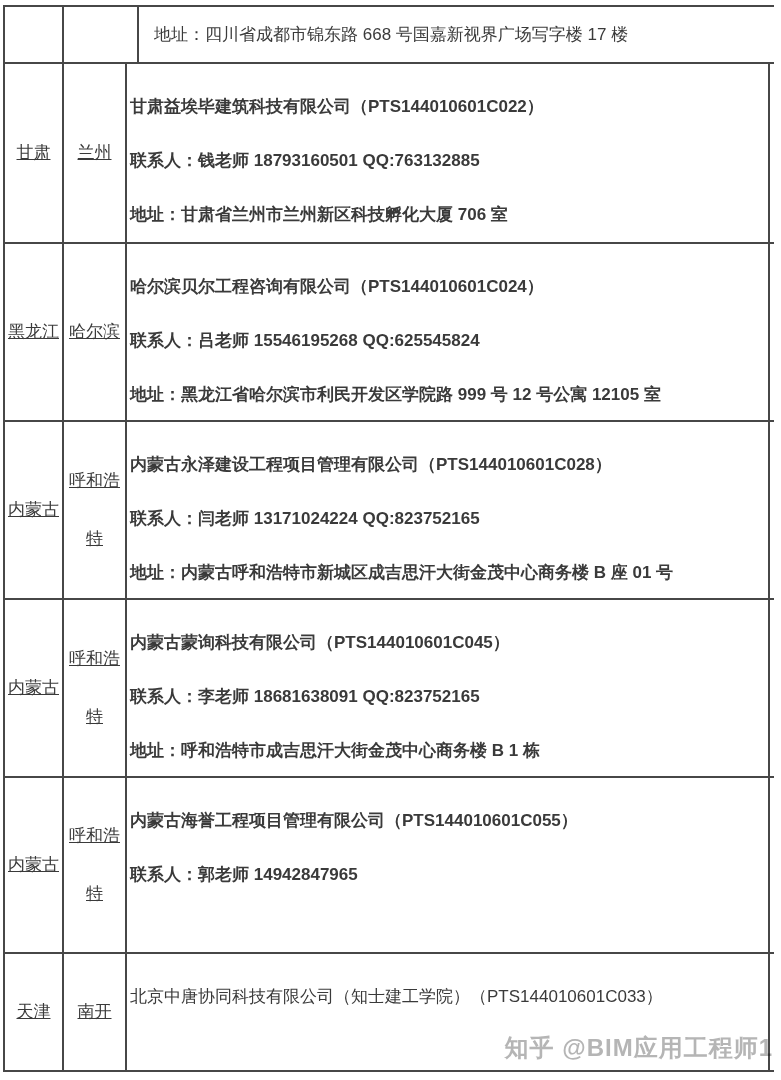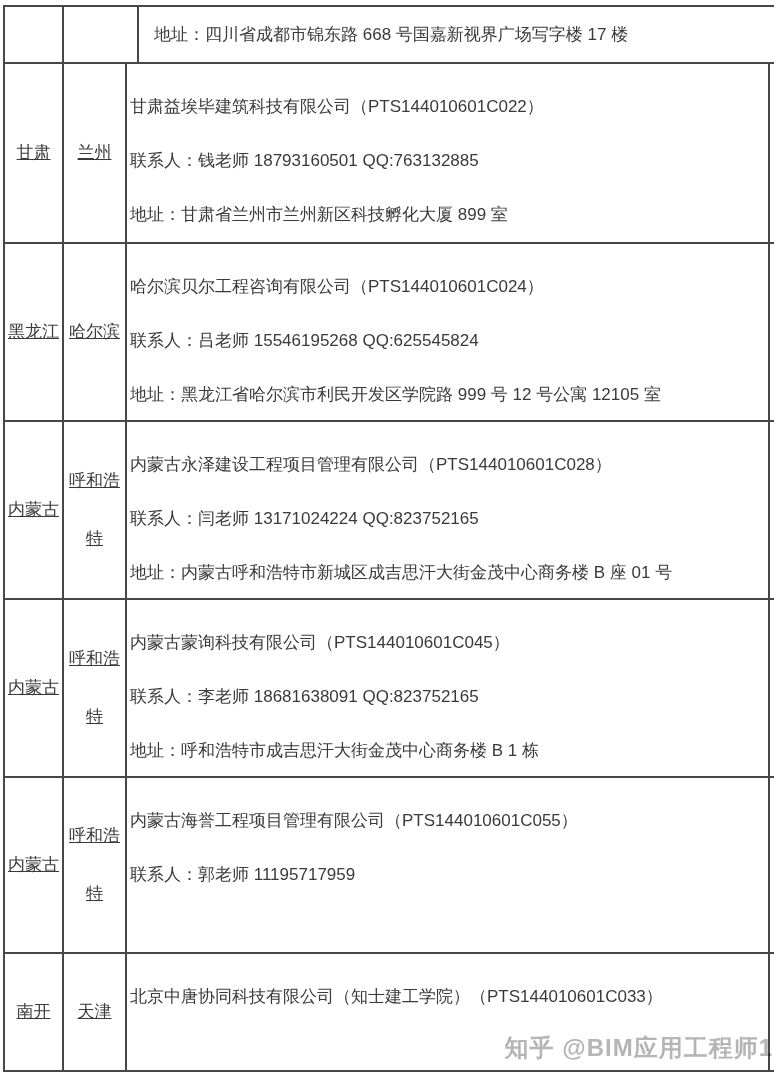--- a/index.html
+++ b/index.html
@@ -55,20 +55,21 @@
     padding-right: 6px;
   }
   .row.h-std1 .cell-info, .row.h-std2 .cell-info, .row.h-std3 .cell-info {
     padding-top: 15px;
   }
   .row.h-std1 .line, .row.h-std2 .line, .row.h-std3 .line {
     height: 54px;
     display: flex;
     align-items: center;
     white-space: nowrap;
+    font-weight: bold;
   }
   .row.h-last .cell-info { padding-top: 16px; }
   .row.h-last .line {
     height: 52px;
     display: flex;
     align-items: center;
     white-space: nowrap;
   }
   .row.h-partial .cell-info {
     height: 100%;
@@ -103,21 +104,21 @@
         <div class="line">地址：四川省成都市锦东路 668 号国嘉新视界广场写字楼 17 楼</div>
       </div>
     </div>
 
     <div class="row h-std1">
       <div class="cell cell-province">甘肃</div>
       <div class="cell cell-city">兰州</div>
       <div class="cell cell-info">
         <div class="line">甘肃益埃毕建筑科技有限公司（PTS144010601C022）</div>
         <div class="line">联系人：钱老师  18793160501   QQ:763132885</div>
-        <div class="line">地址：甘肃省兰州市兰州新区科技孵化大厦 899 室</div>
+        <div class="line">地址：甘肃省兰州市兰州新区科技孵化大厦 706 室</div>
       </div>
     </div>
 
     <div class="row h-std2">
       <div class="cell cell-province">黑龙江</div>
       <div class="cell cell-city">哈尔滨</div>
       <div class="cell cell-info">
         <div class="line">哈尔滨贝尔工程咨询有限公司（PTS144010601C024）</div>
         <div class="line">联系人：吕老师  15546195268   QQ:625545824</div>
         <div class="line">地址：黑龙江省哈尔滨市利民开发区学院路 999 号 12 号公寓 12105 室</div>
@@ -142,27 +143,27 @@
         <div class="line">联系人：李老师 18681638091   QQ:823752165</div>
         <div class="line">地址：呼和浩特市成吉思汗大街金茂中心商务楼 B 1 栋</div>
       </div>
     </div>
 
     <div class="row h-std3">
       <div class="cell cell-province">内蒙古</div>
       <div class="cell cell-city">呼和浩特</div>
       <div class="cell cell-info">
         <div class="line">内蒙古海誉工程项目管理有限公司（PTS144010601C055）</div>
-        <div class="line">联系人：郭老师  11195717959</div>
+        <div class="line">联系人：郭老师  14942847965</div>
       </div>
     </div>
 
     <div class="row h-last">
+      <div class="cell cell-province">天津</div>
       <div class="cell cell-city">南开</div>
-      <div class="cell cell-province">天津</div>
       <div class="cell cell-info">
         <div class="line">北京中唐协同科技有限公司（知士建工学院）（PTS144010601C033）</div>
       </div>
     </div>
 
   </div>
 
   <div class="watermark">知乎 @BIM应用工程师1</div>
 
 </div>

